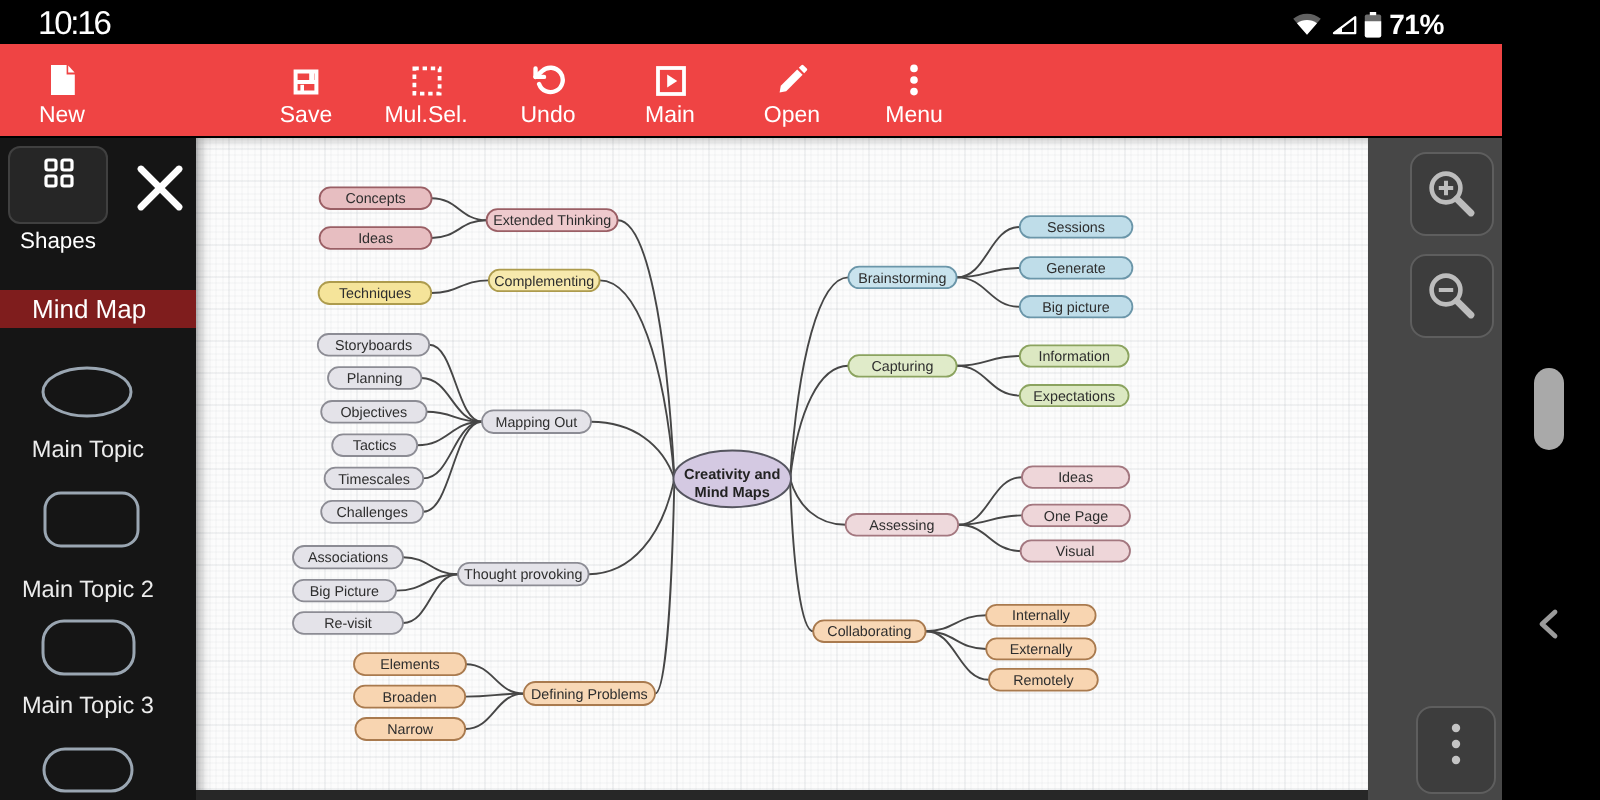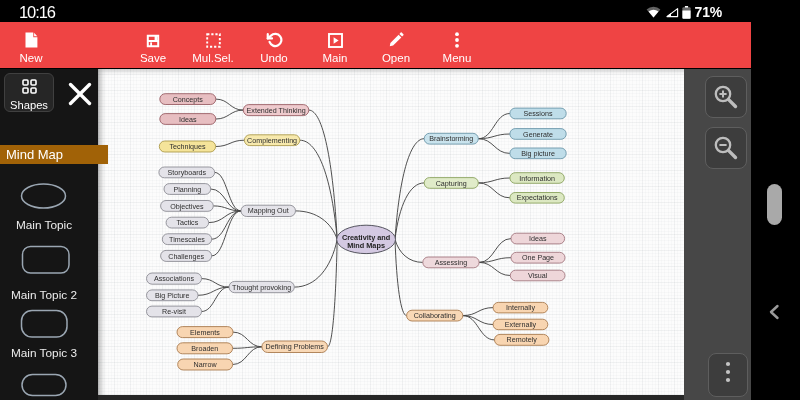--- a/index.html
+++ b/index.html
@@ -7,24 +7,24 @@
 .status{position:absolute;left:0;top:0;width:800px;height:22px;background:#000}
 .time{position:absolute;left:19px;top:3px;color:#fff;font-size:16.5px;font-weight:normal;letter-spacing:-1.1px}
 .sicons{position:absolute;right:78px;top:4px;display:flex;align-items:center;gap:3px}
 .pct{color:#ffffff;font-size:14px;font-weight:bold;margin-left:1px;letter-spacing:-0.2px}
 .toolbar{position:absolute;left:0;top:22px;width:751px;height:46px;background:#ef4444}
 .tbi{position:absolute;top:0;width:60px;height:47px;text-align:center}
 .tbic{height:26px;display:flex;align-items:flex-end;justify-content:center;padding-bottom:0}
 .tblab{color:#fff;font-size:11.5px;margin-top:4px}
 .leftpanel{position:absolute;left:0;top:69px;width:98px;height:331px;background:#151515}
 .shapesbtn{position:absolute;left:4px;top:4px;width:50px;height:39px;background:#262626;border:1px solid #404040;border-radius:6px;text-align:center}
-.shapesbtn .lab{color:#fff;font-size:11.2px;margin-top:1px}
+.shapesbtn .lab{color:#fff;font-size:11.2px;margin-top:16px}
 .shapesbtn svg{margin-top:5px}
 .xbtn{position:absolute;left:67px;top:12px}
-.mmbar{position:absolute;left:0;top:76px;width:108px;height:19px;background:#a16207;color:#fff;font-size:13px;line-height:19px;padding-left:6px}
+.mmbar{position:absolute;left:0;top:76px;width:98px;height:19px;background:#7f1d1d;color:#fff;font-size:13px;line-height:19px;padding-left:16px}
 .pshapes{position:absolute;left:0;top:0}
 .canvas{position:absolute;left:98px;top:69px;width:675px;height:326px;background:#fcfcfc;
  background-image:
   repeating-linear-gradient(0deg,rgba(160,168,175,0.085) 0 1px,transparent 1px 16px),
   repeating-linear-gradient(90deg,rgba(160,168,175,0.085) 0 1px,transparent 1px 16px),
   repeating-linear-gradient(0deg,rgba(160,168,175,0.055) 0 1px,transparent 1px 3.2px),
   repeating-linear-gradient(90deg,rgba(160,168,175,0.055) 0 1px,transparent 1px 3.2px);
  box-shadow:inset 5px 3px 6px -3px rgba(0,0,0,0.35)}
 .map{position:absolute;left:0;top:0}
 .map text{font-size:7.15px;fill:#2e2e2e;font-family:"Liberation Sans",sans-serif}

